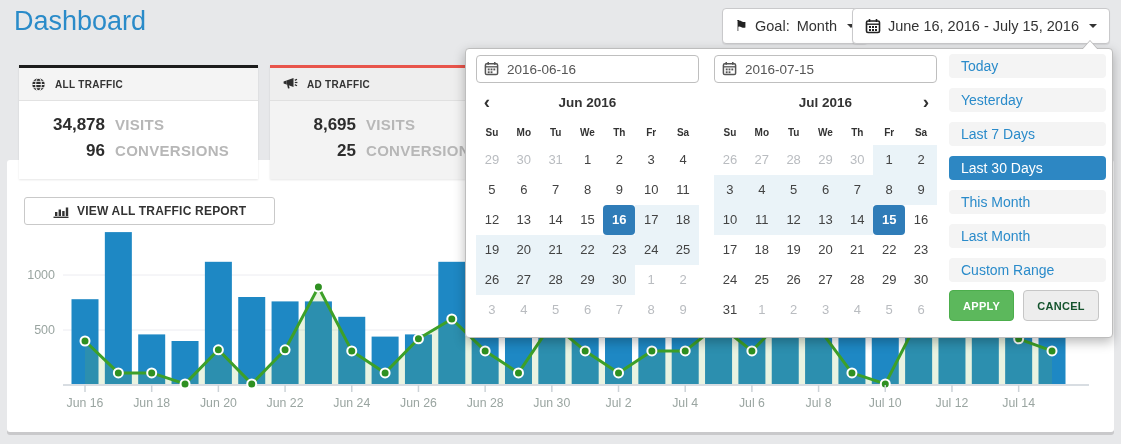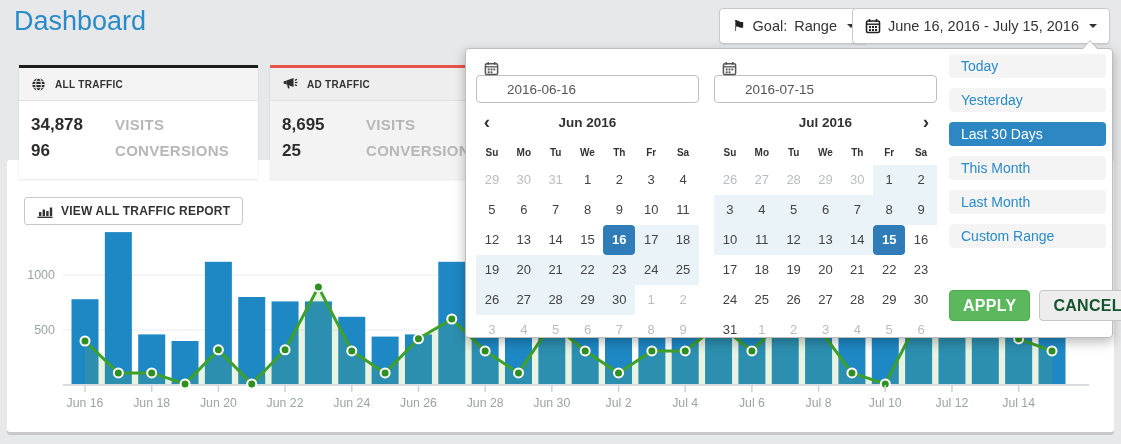--- a/index.html
+++ b/index.html
@@ -42,33 +42,33 @@
   #card-all { left:19px; width:239px; background:#fff; border-top:3px solid #1c1c1c; }
   #card-ad  { left:270px; width:244px; background:#f3f3f3; border-top:3px solid #e8544b; }
   .card-header {
     height:33px; display:flex; align-items:center; gap:9px; padding:0 12px;
     background:#f4f4f4; border-bottom:1px solid #e2e2e2;
     font-weight:bold; font-size:10px; color:#333; letter-spacing:.3px;
   }
   #card-ad .card-header { background:#eeeeee; border-bottom:1px solid #e0e0e0; }
   .card-body { padding:11px 12px 0 12px; }
   .stat-row { display:flex; align-items:baseline; line-height:26px; }
-  .stat-num { width:74px; text-align:left; font-weight:bold; font-size:17px; color:#2d2d2d; }
+  .stat-num { width:74px; text-align:right; font-weight:bold; font-size:17px; color:#2d2d2d; }
   .stat-label { margin-left:10px; font-size:15px; font-weight:bold; color:#b7b7b7; letter-spacing:.3px; }
 
   
   #main-panel {
     position:absolute; left:7px; top:160px; width:1107px; height:272px;
     background:#fff; border-radius:3px; box-shadow:0 3px 0 #c9c9cb; z-index:1;
   }
   #view-report-btn {
     position:absolute; left:17px; top:37px;
     display:flex; align-items:center; gap:8px;
     background:#fff; border:1px solid #c9c9c9; border-radius:3px;
-    padding:6px 12px; font-size:12px; font-weight:bold; color:#333;
+    padding:6px 28px; font-size:12px; font-weight:bold; color:#333;
     letter-spacing:.2px; cursor:pointer;
   }
   #chart-svg { position:absolute; left:0; top:70px; }
 
   
   #daterange-popup {
     position:absolute; left:465px; top:48px; width:648px; height:290px;
     background:#fff; border:1px solid #bdbdbd; border-radius:4px;
     box-shadow:0 4px 12px rgba(0,0,0,.28); z-index:50;
   }
@@ -79,21 +79,21 @@
   #popup-caret-outer { top:-9px; right:14px; border-bottom:9px solid #b5b5b5; }
   #popup-caret-inner { top:-8px; right:14px; border-bottom:9px solid #fff; }
 
   .cal-col { position:absolute; top:6px; width:223px; }
   #cal-col-0 { left:10px; }
   #cal-col-1 { left:248px; }
   .date-input-wrap { position:relative; }
   .date-input {
     width:223px; height:28px; border:1px solid #bfbfbf; border-radius:4px;
     padding:0 6px 0 30px; font-size:13.5px; color:#555;
-    font-family:"Liberation Sans", sans-serif; background:#fff;margin-top:20px;
+    font-family:"Liberation Sans", sans-serif; background:#fff;
   }
   .input-cal-icon { position:absolute; left:8px; top:6px; }
   .month-header {
     margin-top:9px; height:22px; position:relative;
     text-align:center; font-size:13.5px; font-weight:bold; color:#333; line-height:22px;
   }
   .month-nav {
     position:absolute; top:0; width:22px; height:22px; line-height:20px;
     font-size:19px; font-weight:bold; color:#333; text-align:center; cursor:pointer;
   }
@@ -115,35 +115,35 @@
   #preset-list { position:absolute; left:483px; top:5px; width:157px; list-style:none; }
   .preset-item {
     height:24px; line-height:24px; margin-bottom:10px; padding-left:12px;
     background:#f4f4f4; border-radius:4px;
     font-size:14px; color:#2a8bca; cursor:pointer;
   }
   .preset-selected { background:#2d87c3; color:#fff; }
   #popup-actions { position:absolute; left:483px; top:241px; display:flex; gap:9px; }
   .action-btn {
     height:31px; padding:0 13px; border-radius:4px;
-    font-size:16px; font-weight:bold; letter-spacing:.3px; cursor:pointer;
+    font-size:11px; font-weight:bold; letter-spacing:.3px; cursor:pointer;
     font-family:"Liberation Sans", sans-serif;
   }
   #apply-btn { background:#5cb85c; border:1px solid #4cae4c; color:#fff; }
   #cancel-btn { background:#ededed; border:1px solid #c6c6c6; color:#14532d; }
 </style>
 </head>
 <body>
 
 <h1 id="page-title">Dashboard</h1>
 
 <div class="top-btn" id="goal-btn">
   <span class="flag-glyph">⚑</span>
   <span class="bold">Goal:</span>
-  <span>Range</span>
+  <span>Month</span>
   <span class="caret-down"></span>
 </div>
 
 <div class="top-btn" id="daterange-btn">
   <svg class="cal-svg" width="16" height="16" viewBox="0 0 16 16">
     <rect x="1.5" y="3" width="13" height="11.5" rx="1.5" fill="none" stroke="#222" stroke-width="1.6"></rect>
     <line x1="4.5" y1="1" x2="4.5" y2="4" stroke="#222" stroke-width="1.6"></line>
     <line x1="11.5" y1="1" x2="11.5" y2="4" stroke="#222" stroke-width="1.6"></line>
     <line x1="1.5" y1="6.2" x2="14.5" y2="6.2" stroke="#222" stroke-width="1.4"></line>
     <g fill="#222">
@@ -494,20 +494,21 @@
           <div class="day-cell day-muted">4</div>
           <div class="day-cell day-muted">5</div>
           <div class="day-cell day-muted">6</div>
         </div>
       </div>
   </div>
 
   <ul id="preset-list">
       <li class="preset-item">Today</li>
       <li class="preset-item">Yesterday</li>
+      <li class="preset-item">Last 7 Days</li>
       <li class="preset-item preset-selected">Last 30 Days</li>
       <li class="preset-item">This Month</li>
       <li class="preset-item">Last Month</li>
       <li class="preset-item">Custom Range</li>
     </ul>
 
   <div id="popup-actions">
     <button class="action-btn" id="apply-btn">APPLY</button>
     <button class="action-btn" id="cancel-btn">CANCEL</button>
   </div>

